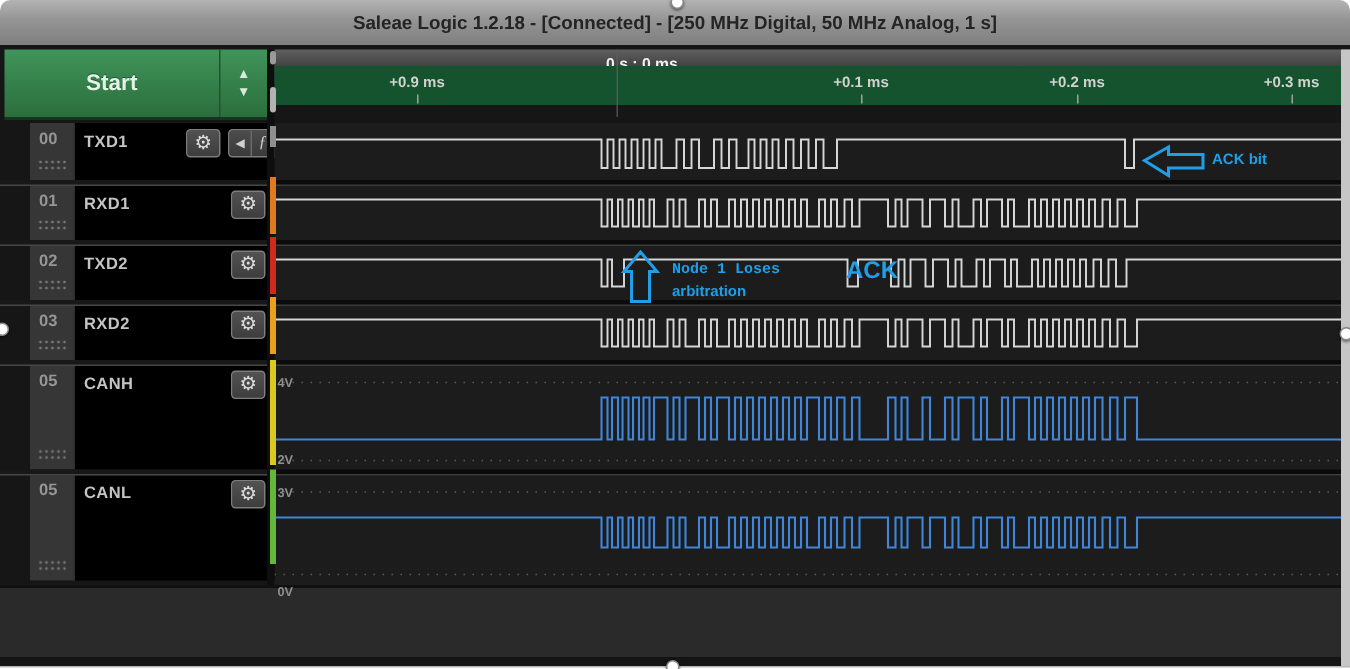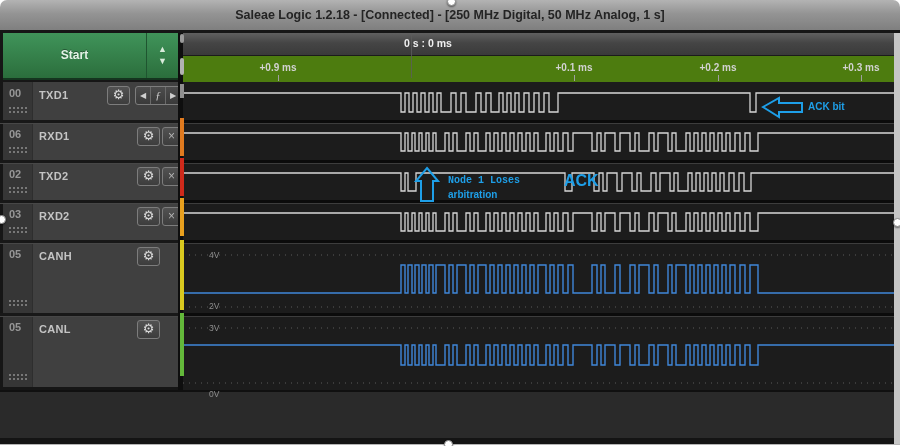--- a/index.html
+++ b/index.html
@@ -10,26 +10,26 @@
   .titlebar{position:absolute;left:0;top:0;width:900px;height:30px;
     background:linear-gradient(#b3b3b3,#949494 45%,#7f7f7f);
     border-radius:7px 7px 0 0;border-bottom:1px solid #4a4a4a;
     text-align:center;line-height:30px;font-size:12.5px;font-weight:bold;color:#242424;}
   .winbody{position:absolute;left:0;top:30px;width:900px;height:414px;background:#161616;}
 
   
   .start-wrap{position:absolute;left:3px;top:33px;width:175px;height:45px;display:flex;
     background:linear-gradient(#40945a,#2b6e3c);border-bottom:2px solid #15351f;}
   .start-btn{width:143px;height:45px;border-right:1px solid #1f5530;
-    color:#e4f3e7;font-size:12px;font-weight:bold;text-align:center;line-height:45px;cursor:pointer;
+    color:#e4f3e7;font-size:15px;font-weight:bold;text-align:center;line-height:45px;cursor:pointer;
     text-shadow:0 -1px 0 rgba(0,0,0,.35);}
   .start-arrows{flex:1;display:flex;flex-direction:column;align-items:center;justify-content:center;gap:3px;}
   .start-arrows span{color:#d9ecdc;font-size:9px;line-height:9px;cursor:pointer;}
 
-  .ch-row{position:absolute;left:3px;width:175px;background:#404040;}
+  .ch-row{position:absolute;left:20px;width:175px;background:#000000;}
   .ch-num-col{position:absolute;left:0;top:0;bottom:0;width:29px;background:#363636;border-right:1px solid #2e2e2e;}
   .ch-num{position:absolute;left:6px;top:5px;font-size:11px;font-weight:bold;color:#969696;}
   .ch-name{position:absolute;left:36px;top:7px;font-size:11px;font-weight:bold;color:#c4c4c4;letter-spacing:.3px;}
   .grip{position:absolute;left:5px;width:19px;height:8px;
     background-image:radial-gradient(#787878 0.9px, transparent 1.1px);background-size:4px 4px;}
   .btn{position:absolute;height:19px;box-sizing:border-box;
     background:linear-gradient(#525252,#3d3d3d);border:1px solid #7d7d7d;border-radius:3px;
     color:#dcdcdc;text-align:center;font-size:13px;line-height:16px;cursor:pointer;}
   .btn.gear{width:23px;}
   .btn.close{width:19px;color:#b2b2b2;font-size:12px;}
@@ -42,30 +42,30 @@
   .sidebar-divider{position:absolute;left:0;width:178px;height:3px;background:#181818;border-bottom:1px solid #474747;}
   .gap-col{position:absolute;left:178px;top:33px;width:5px;height:357px;background:#0e0e0e;}
   .strip{position:absolute;left:180px;width:4px;z-index:6;}
   .scroll-handle{position:absolute;left:180px;width:4px;border-radius:2px;background:#b2b2b2;z-index:6;cursor:pointer;}
 
   
   .sec-bar{position:absolute;left:183px;top:33px;width:717px;height:22px;
     background:linear-gradient(#606060,#454545 45%,#3a3a3a);border-bottom:1px solid #1b1b1b;}
   .sec-label{position:absolute;left:328px;top:37px;width:200px;text-align:center;
     font-size:10.5px;font-weight:bold;color:#f0f0f0;}
-  .tick-row{position:absolute;left:183px;top:56px;width:717px;height:26px;background:#4d7c0f;}
+  .tick-row{position:absolute;left:183px;top:44px;width:717px;height:26px;background:#14532d;}
   .tick-label{position:absolute;top:6px;transform:translateX(-50%);font-size:10px;font-weight:bold;color:#d2d2d2;white-space:nowrap;}
   .tick-mark{position:absolute;top:19px;width:1px;height:6px;background:#a0a0a0;}
   .zero-line{position:absolute;top:33px;width:1px;height:45px;background:#5d5d5d;opacity:.8;z-index:3;}
 
   
   .wave-area{position:absolute;left:183px;top:82px;width:717px;height:308px;background:#1c1c1c;}
   .wave-divider{position:absolute;left:183px;width:717px;height:3px;background:#0b0b0b;border-bottom:1px solid #3d3d3d;z-index:4;}
   #wavesvg{position:absolute;left:183px;top:82px;z-index:5;}
-  .vlabel{position:absolute;font-size:8.5px;font-weight:normal;color:#8f8f8f;z-index:6;padding-left:24px;}
+  .vlabel{position:absolute;font-size:8.5px;font-weight:bold;color:#8f8f8f;z-index:6;}
   .ann-text{position:absolute;color:#1e9fe8;font-weight:bold;z-index:8;white-space:nowrap;}
 
   .footer{position:absolute;left:0;top:390px;width:900px;height:48px;background:#2a2a2a;border-top:2px solid #101010;}
   .bottom-edge{position:absolute;left:0;top:438px;width:900px;height:6px;background:#141414;}
   .sel-line{position:absolute;left:0;top:444px;width:900px;height:1px;background:#b5b5b5;}
   .right-strip{position:absolute;left:894px;top:33px;width:6px;height:411px;background:#c6c6c6;z-index:25;}
   .handle{position:absolute;width:7px;height:7px;border-radius:50%;background:#ffffff;
     border:1px solid #8a8a8a;box-shadow:0 1px 2px rgba(0,0,0,.5);z-index:30;cursor:pointer;}
 </style>
 </head>
@@ -96,21 +96,21 @@
       <span>⚙</span></div>
     <div class="trig-group" style="left:132px;top:4px;">
       <div class="cell"><span>◀</span></div>
       <div class="cell edge"><span>ƒ</span></div>
       <div class="cell"><span>▶</span></div>
     </div>
   </div>
 
   <div class="ch-row" style="top:123px;height:37px;">
     <div class="ch-num-col"></div>
-    <div class="ch-num">06</div>
+    <div class="ch-num">01</div>
     <div class="grip" style="top:23px;"></div>
     <div class="ch-name">RXD1</div>
     <div class="btn gear" style="left:134px;top:4px;">
       <span>⚙</span></div>
     <div class="btn close" style="left:159px;top:4px;">
       <span>×</span></div>
   </div>
 
   <div class="ch-row" style="top:163px;height:37px;">
     <div class="ch-num-col"></div>

